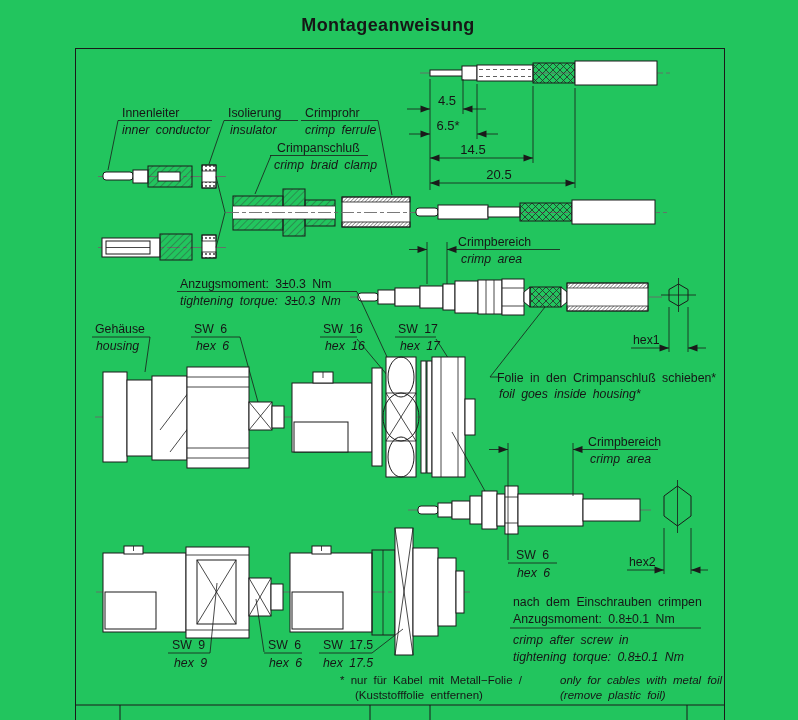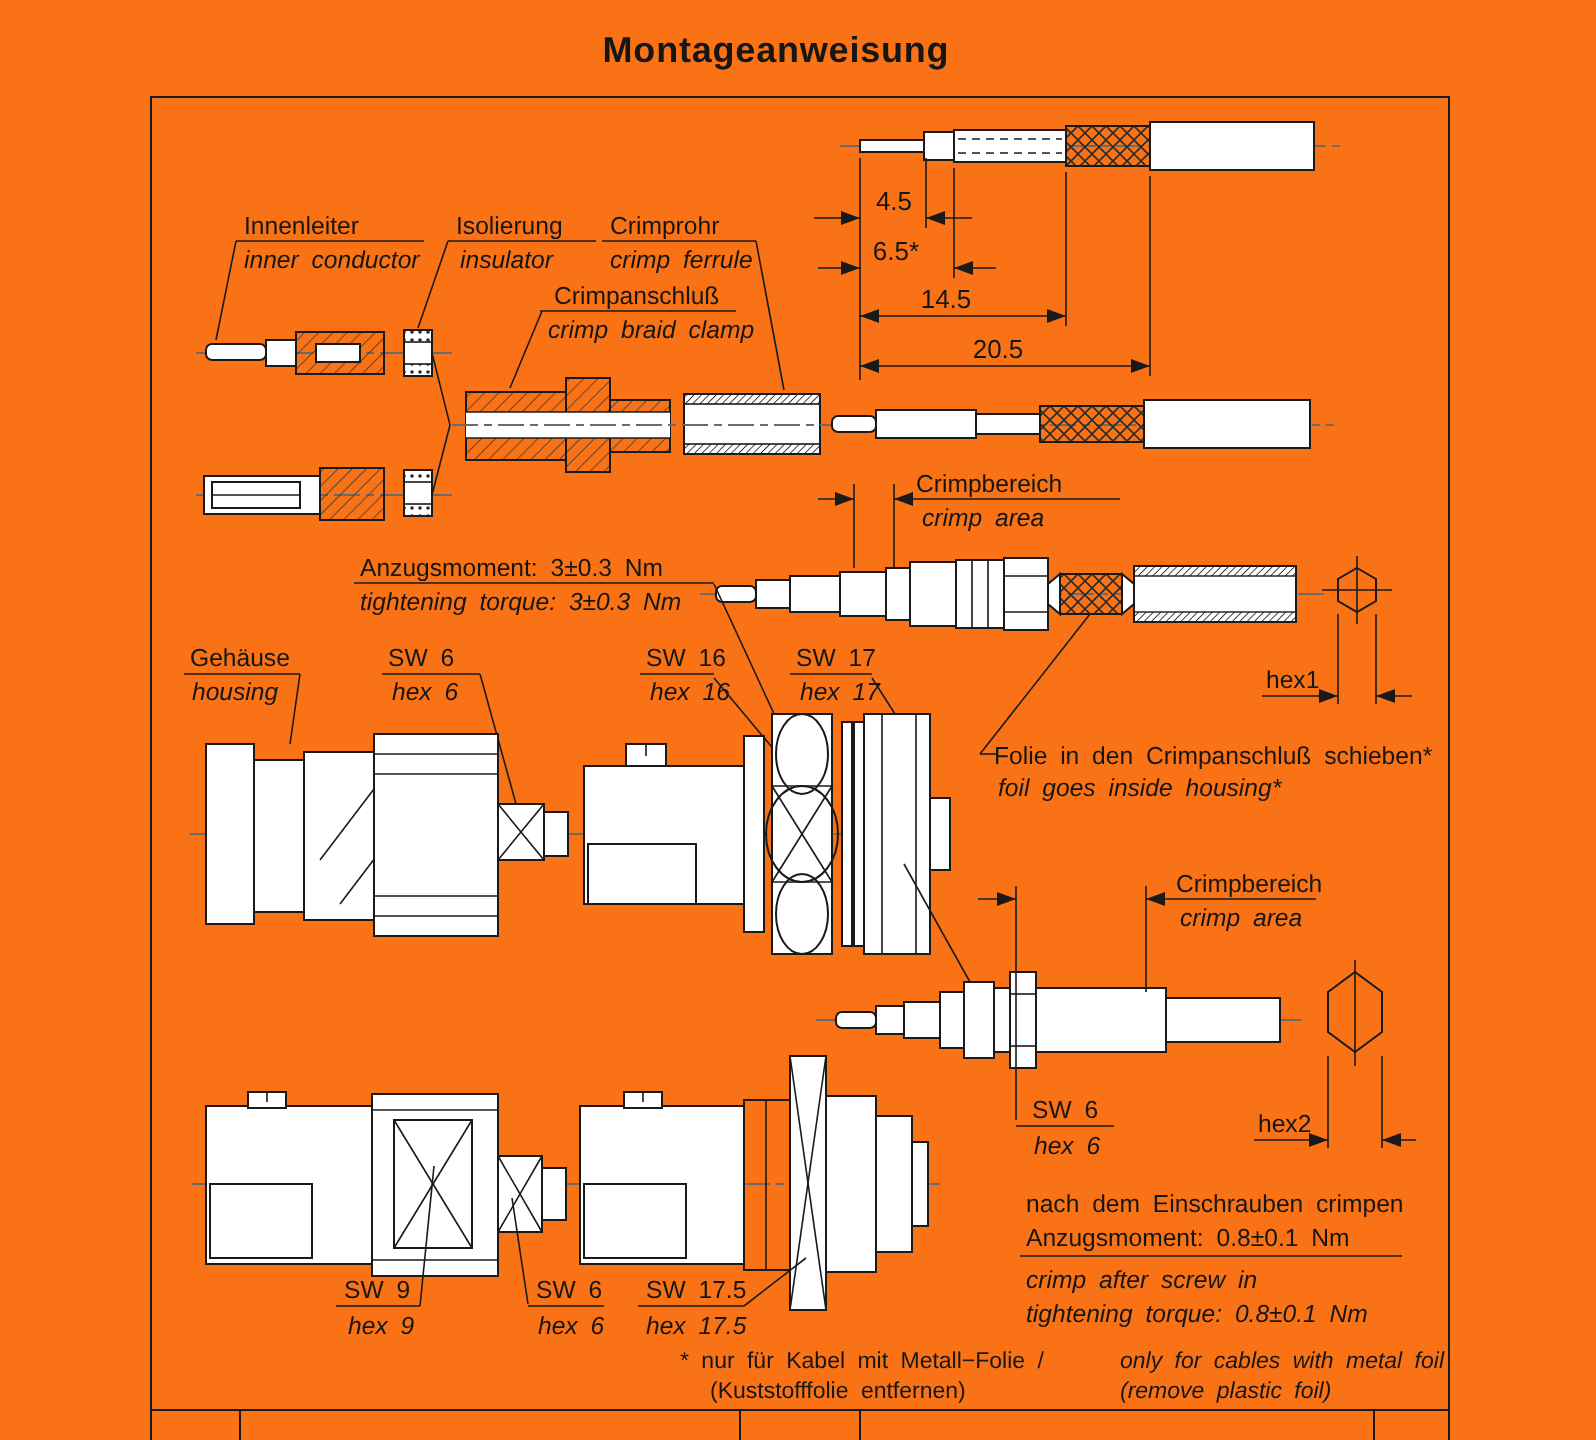--- a/index.html
+++ b/index.html
@@ -1,16 +1,16 @@
 <!DOCTYPE html>
 <html><head>
 <meta charset="utf-8">
 <style>
   html,body{margin:0;padding:0;background:#fff;}
-  .canvas{position:relative;width:798px;height:720px;background:#f97316;overflow:hidden;
+  .canvas{position:relative;width:798px;height:720px;background:#22c55e;overflow:hidden;
           font-family:"Liberation Sans",sans-serif;}
   svg{display:block;}
   svg text{fill:#161616;font-family:"Liberation Sans",sans-serif;}
   .ttl{font-size:18px;font-weight:bold;letter-spacing:.4px;}
   .lbl{font-size:12.3px;word-spacing:3px;}
   .lbl-i{font-size:12.3px;font-style:italic;word-spacing:3px;}
   .dim{font-size:13px;}
   .fn{font-size:11.5px;word-spacing:3px;}
   .fn-i{font-size:11.5px;font-style:italic;word-spacing:3px;}
   .s{stroke:#1a1a1a;stroke-width:1;fill:none;}

